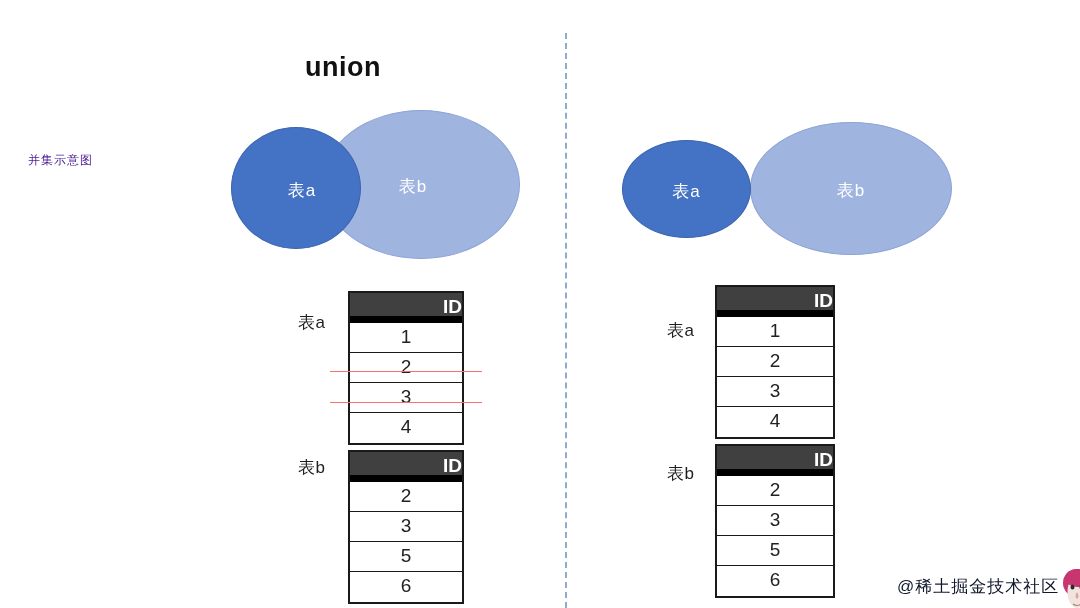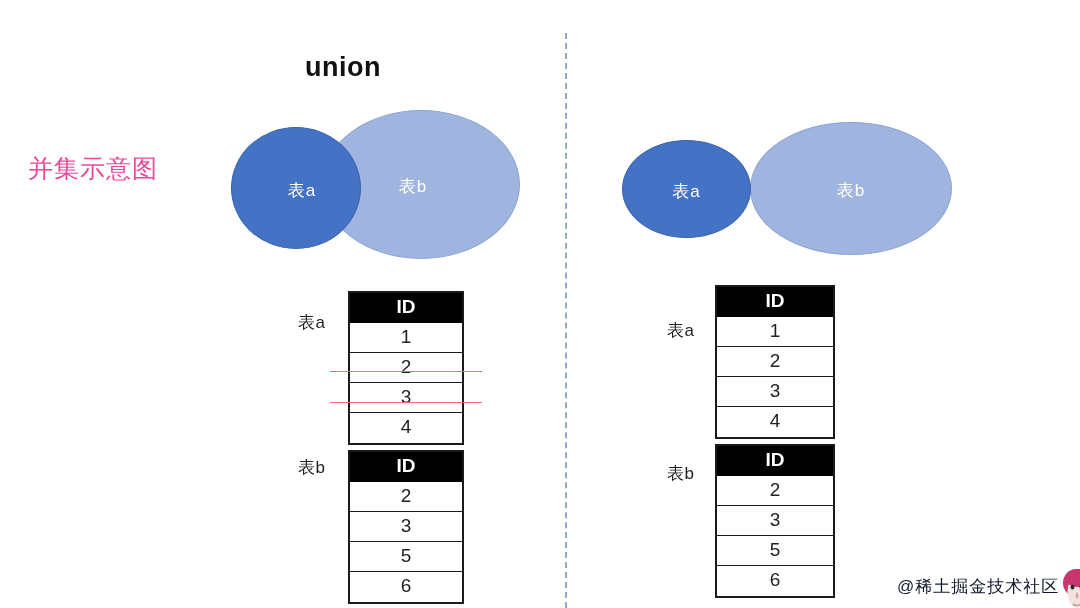--- a/index.html
+++ b/index.html
@@ -39,23 +39,23 @@
     letter-spacing: .5px;
     color: #111;
     white-space: nowrap;
   }
   #title-left  { left: 305px; top: 52px; }
   #title-right { left: 672px; top: 52px; }
 
   
   .row-caption {
     position: absolute;
-    font-size: 25px;
+    font-size: 12px;
     font-weight: 500;
-    color: #ec4899;
+    color: #4c1d95;
     white-space: nowrap;
     letter-spacing: 1px;
   }
   #caption-venn  { left: 28px; top: 152px; }
   #caption-table { left: 28px; top: 365px; }
 
   
   .ellipse {
     position: absolute;
     border-radius: 50%;
@@ -98,25 +98,26 @@
     height: 30px;
     line-height: 28px;
     text-align: center;
     font-size: 19px;
     color: #222;
     border-bottom: 1px solid #1a1a1a;
     background: #ffffff;
   }
   .idtable .cell:last-child { border-bottom: none; }
   .idtable .cell.head {
-    background: #000000;
+    background: #404040;
     color: #ffffff;
     font-weight: 700;
     font-size: 19px;
-    border-bottom: 1px solid #000000;
+    border-bottom: 7px solid #000000;
+    text-align: right;
   }
 
   
   #tbl-l-a { left: 348px; top: 291px; width: 116px; }
   #tbl-l-b { left: 348px; top: 450px; width: 116px; }
   
   #tbl-r-a { left: 715px; top: 285px; width: 120px; }
   #tbl-r-b { left: 715px; top: 444px; width: 120px; }
 
   

